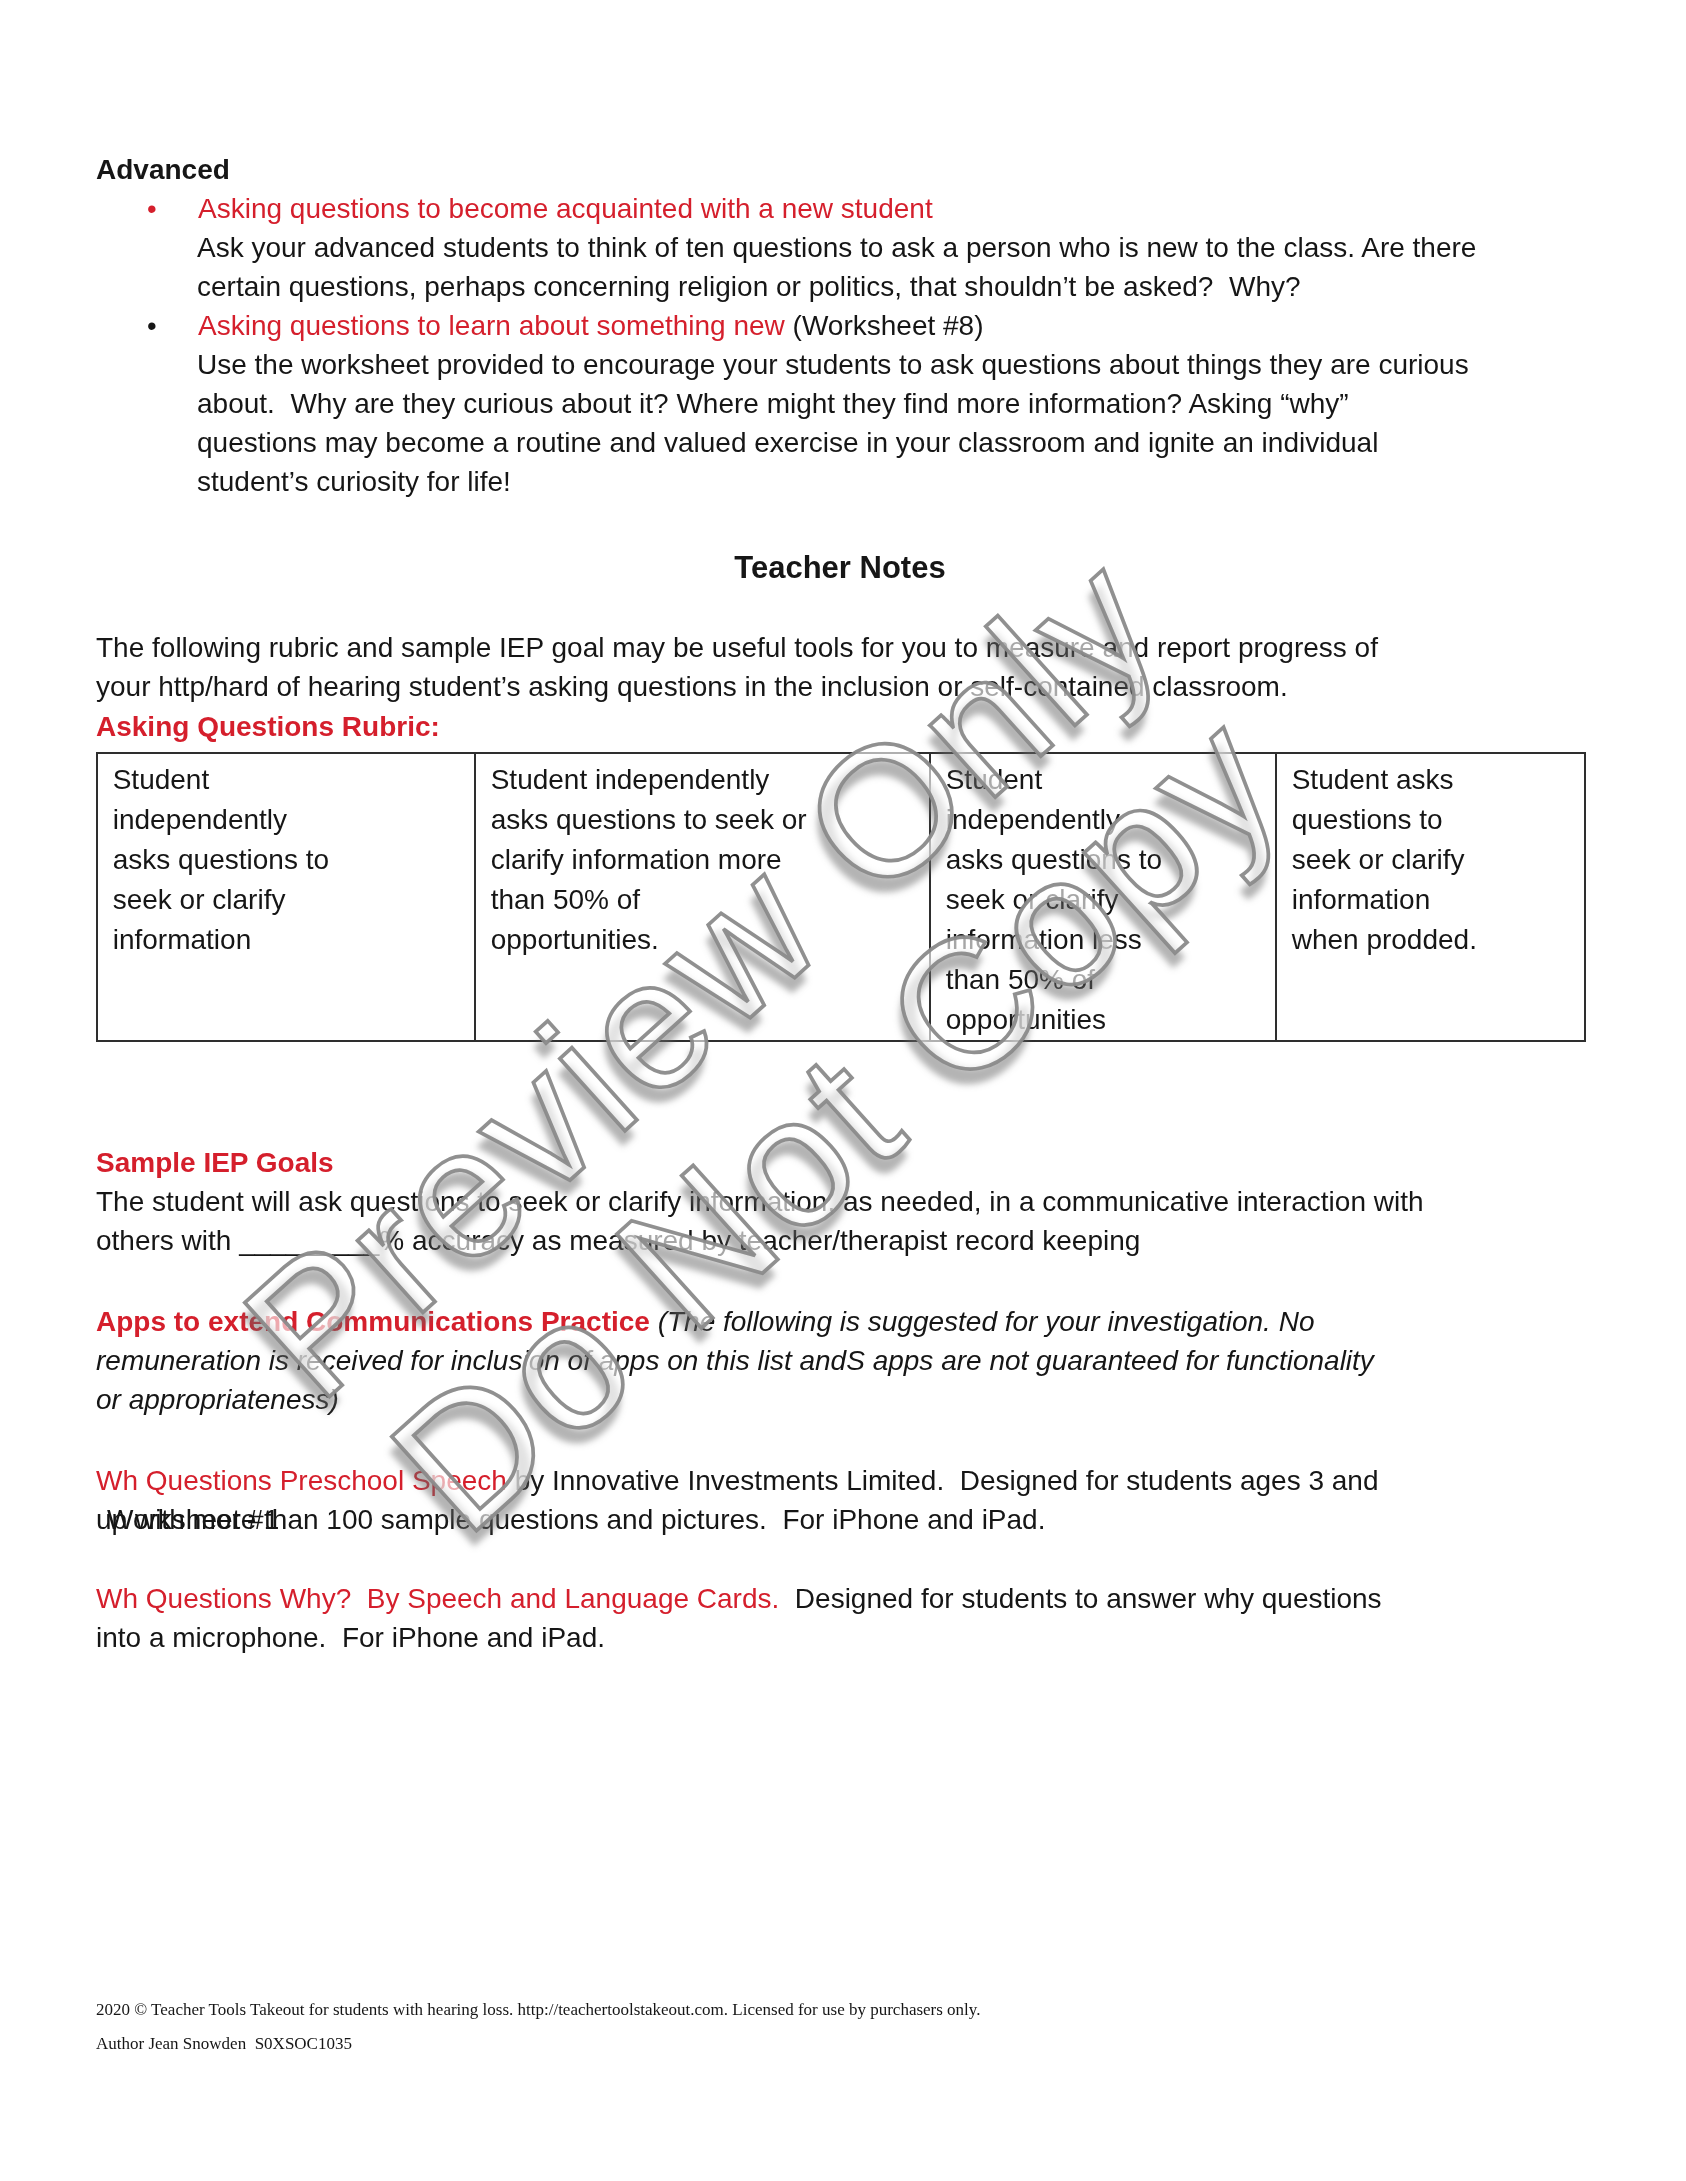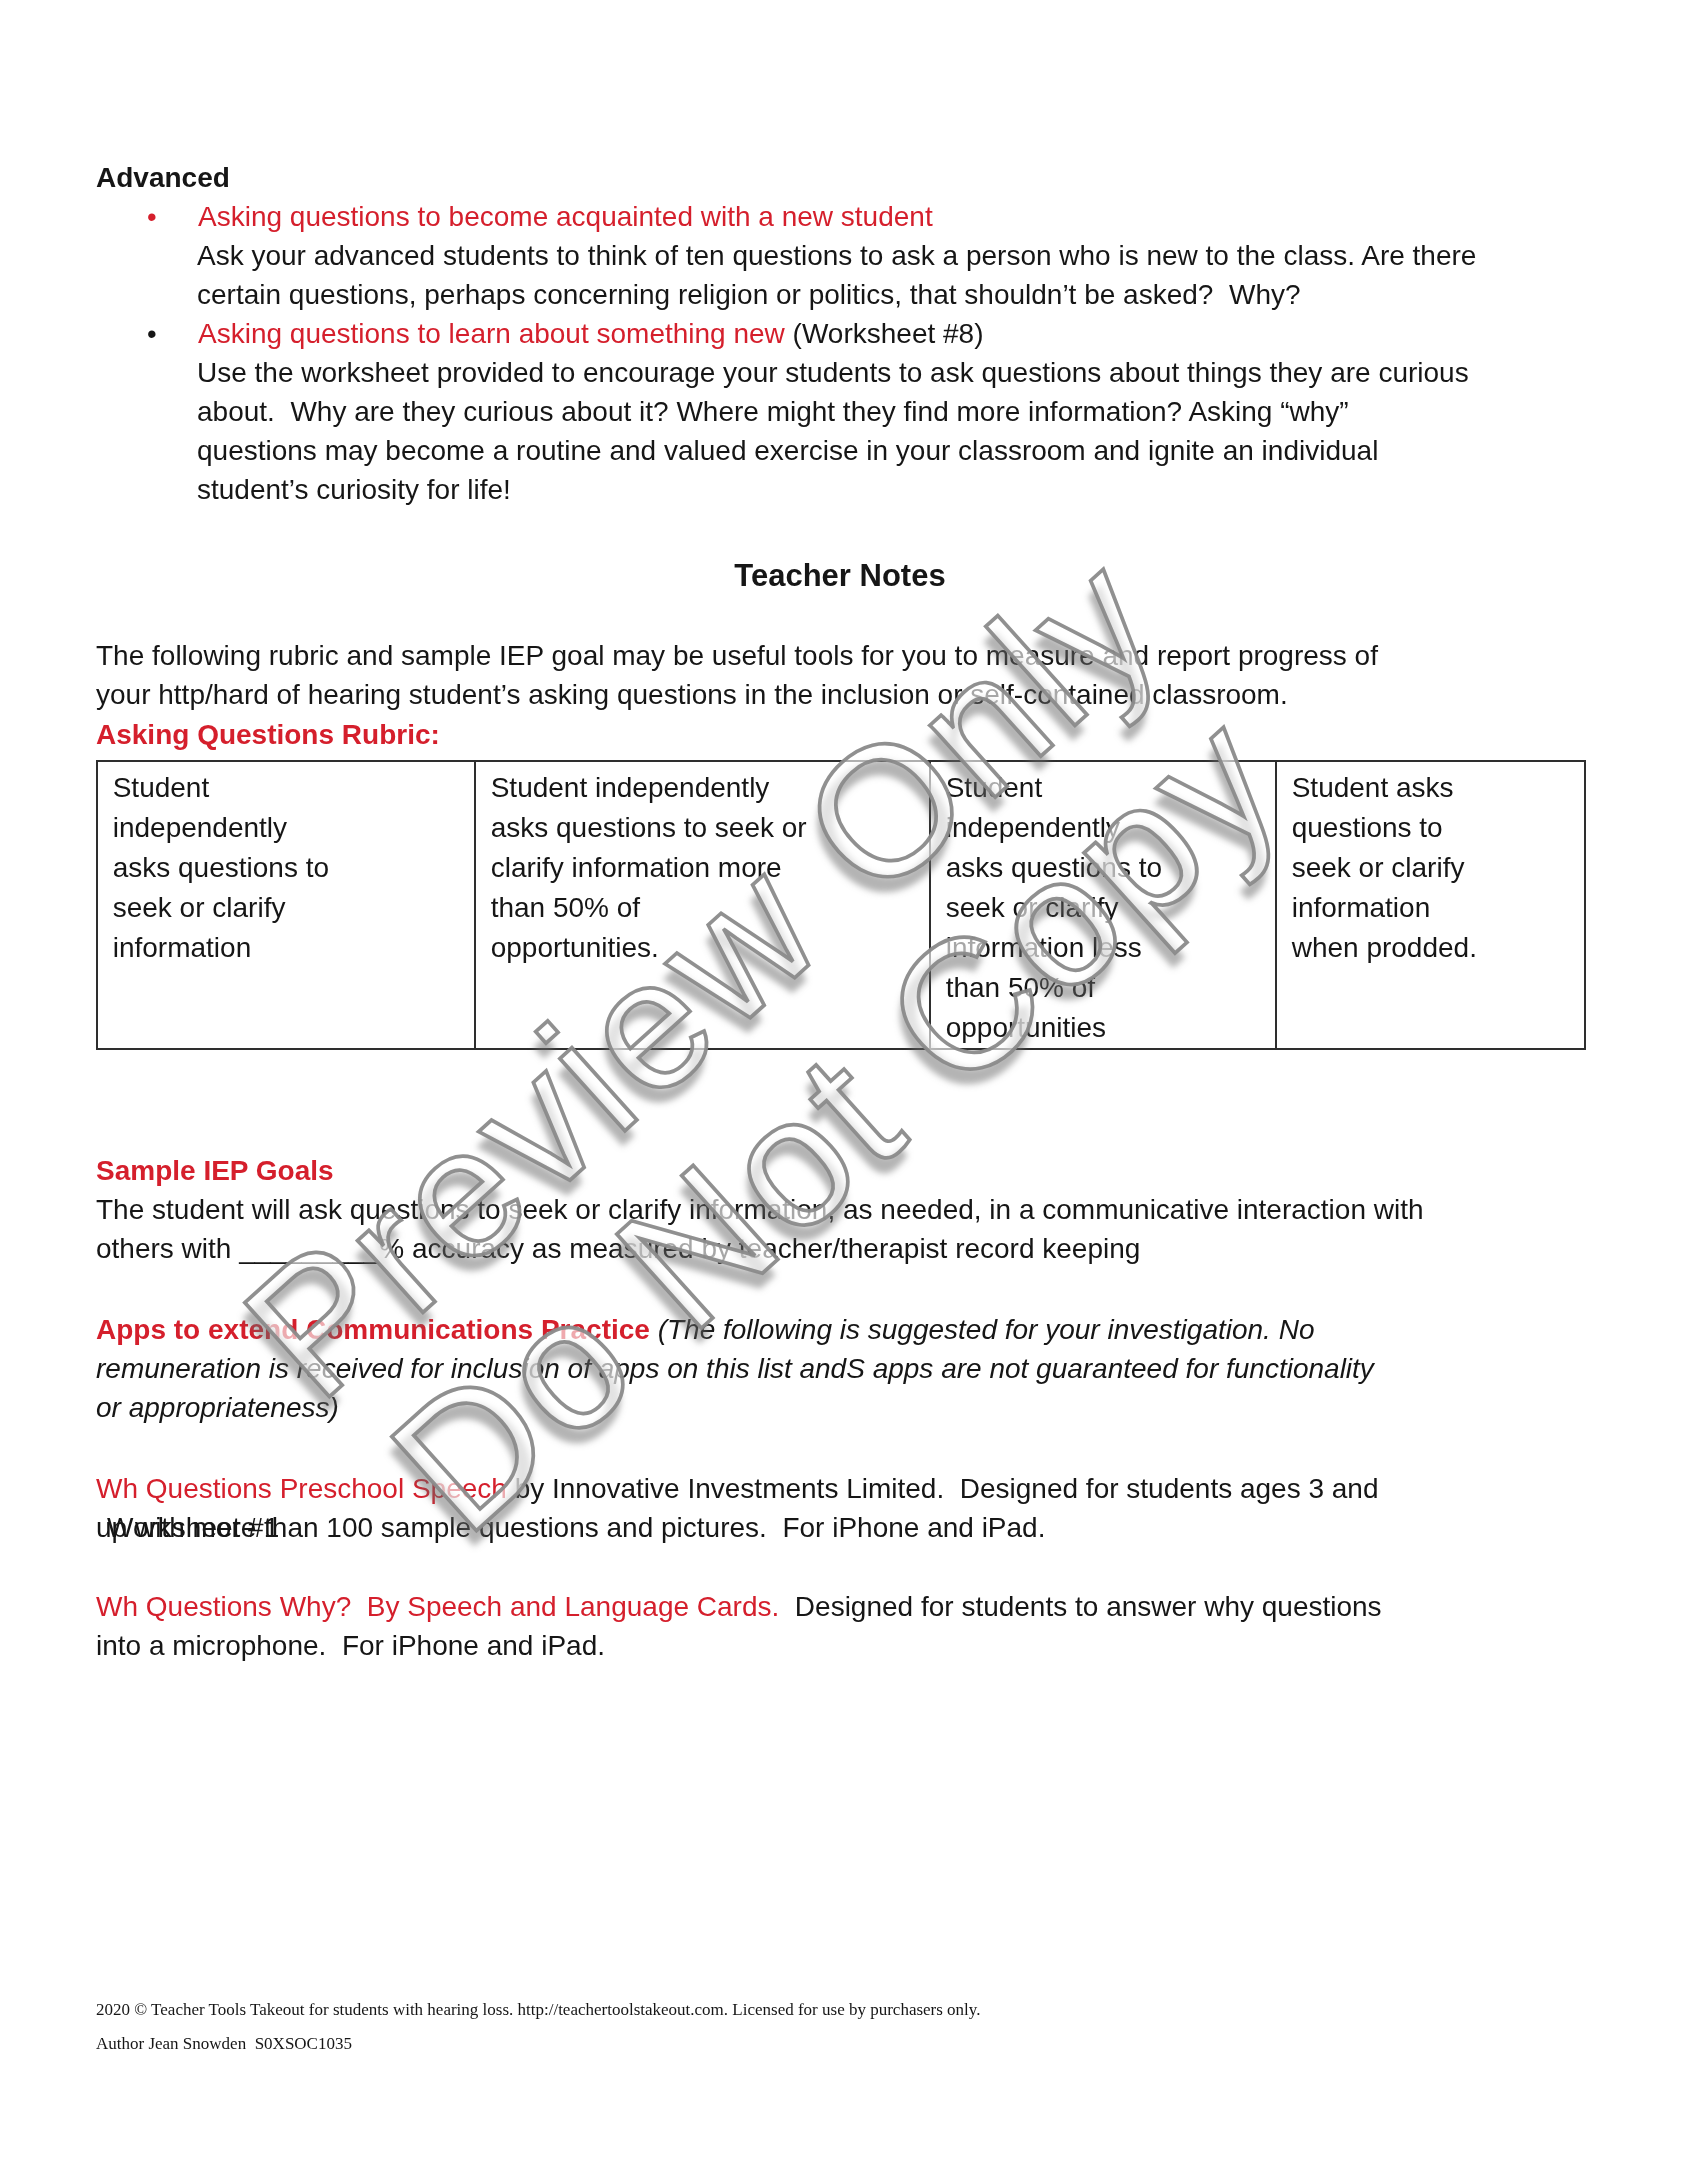--- a/index.html
+++ b/index.html
@@ -4,21 +4,21 @@
 <style>
   html,body{margin:0;padding:0;background:#e8e8e8;}
   #page{
     position:relative;
     width:1686px;height:2182px;
     background:#ffffff;
     overflow:hidden;
     font-family:"Liberation Sans", sans-serif;
     color:#161616;
   }
-  .wrap{position:absolute;left:96px;top:8px;width:1488px;z-index:1;}
+  .wrap{position:absolute;left:96px;top:0;width:1488px;z-index:1;}
   .ln{font-size:28px;line-height:39px;white-space:pre;color:#161616;}
   .bold{font-weight:700;}
   .red{color:#d51f2c;}
   .ital{font-style:italic;}
   .center{text-align:center;}
   .h-adv{margin-top:150px;}
   .bul{display:flex;}
   .bul .dot{width:51px;margin-left:51px;font-size:27.5px;line-height:39px;}
   .bul .dot.reddot{color:#d51f2c;}
   .bul .btxt{flex:1;}

